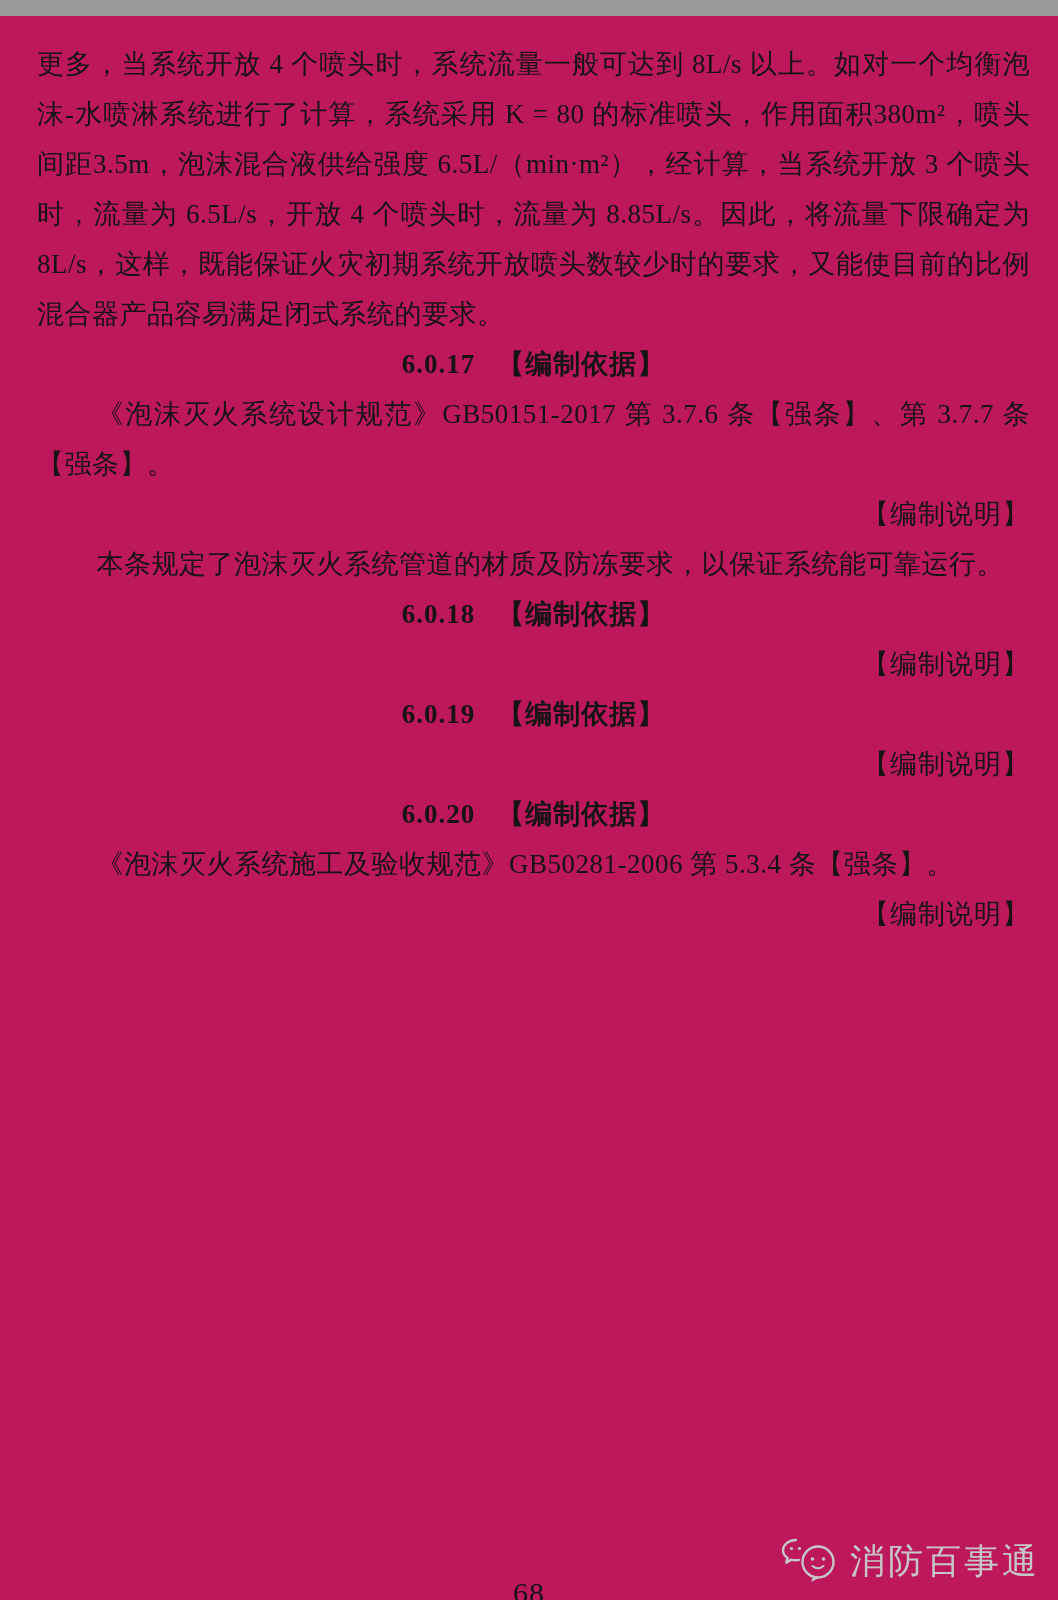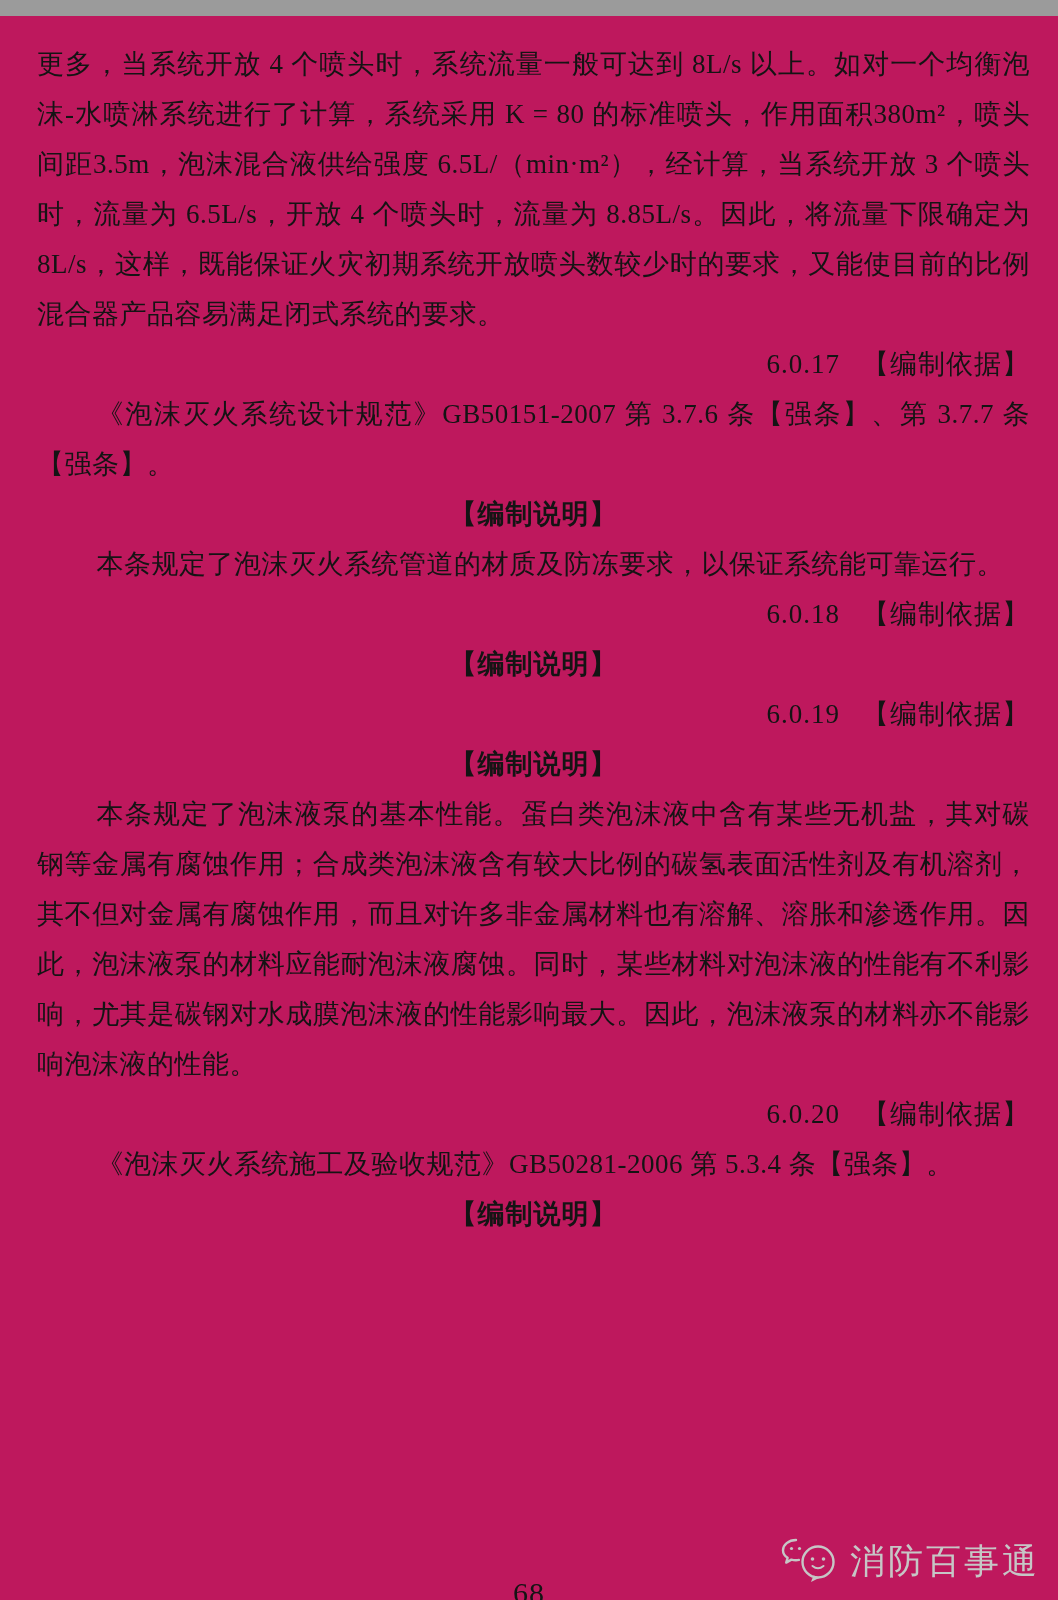--- a/index.html
+++ b/index.html
@@ -18,24 +18,24 @@
     font-size:27px;
     line-height:50px;
     text-align:justify;
     letter-spacing:0.5px;
   }
   .content p, .content h2, .content h3{
     margin:0;padding:0;font-size:inherit;line-height:inherit;
   }
   .para{text-indent:0;}
   .ref{text-indent:2.2em;}
-  .heading{font-weight:normal;text-align:right;}
+  .heading{font-weight:bold;text-align:center;}
   .heading .sec-num{letter-spacing:1px;}
   .heading .sec-label{margin-left:22px;letter-spacing:1px;}
-  .subheading{font-weight:bold;text-align:center;letter-spacing:1px;}
+  .subheading{font-weight:normal;text-align:right;letter-spacing:1px;}
   .watermark{
     position:absolute;
     right:18px;bottom:30px;
     display:flex;align-items:center;gap:8px;
     color:#c6c6c6;
     font-size:35px;
     letter-spacing:3px;
     white-space:nowrap;
     user-select:none;
   }
@@ -53,34 +53,33 @@
 <body>
 
 <div class="page">
   <div class="content">
 
     <p class="para">更多，当系统开放 4 个喷头时，系统流量一般可达到 8L/s 以上。如对一个均衡泡沫-水喷淋系统进行了计算，系统采用 K = 80 的标准喷头，作用面积380m²，喷头间距3.5m，泡沫混合液供给强度 6.5L/（min·m²），经计算，当系统开放 3 个喷头时，流量为 6.5L/s，开放 4 个喷头时，流量为 8.85L/s。因此，将流量下限确定为 8L/s，这样，既能保证火灾初期系统开放喷头数较少时的要求，又能使目前的比例混合器产品容易满足闭式系统的要求。</p>
 
     <h2 class="heading">
       <span class="sec-num">6.0.17</span><span class="sec-label">【编制依据】</span>
     </h2>
-    <p class="ref">《泡沫灭火系统设计规范》GB50151-2007 第 3.7.6 条【强条】、第 3.7.7 条【强条】。</p>
+    <p class="ref">《泡沫灭火系统设计规范》GB50151-2017 第 3.7.6 条【强条】、第 3.7.7 条【强条】。</p>
     <h3 class="subheading">【编制说明】</h3>
     <p class="ref">本条规定了泡沫灭火系统管道的材质及防冻要求，以保证系统能可靠运行。</p>
 
     <h2 class="heading">
       <span class="sec-num">6.0.18</span><span class="sec-label">【编制依据】</span>
     </h2>
     <h3 class="subheading">【编制说明】</h3>
 
     <h2 class="heading">
       <span class="sec-num">6.0.19</span><span class="sec-label">【编制依据】</span>
     </h2>
     <h3 class="subheading">【编制说明】</h3>
-    <p class="ref">本条规定了泡沫液泵的基本性能。蛋白类泡沫液中含有某些无机盐，其对碳钢等金属有腐蚀作用；合成类泡沫液含有较大比例的碳氢表面活性剂及有机溶剂，其不但对金属有腐蚀作用，而且对许多非金属材料也有溶解、溶胀和渗透作用。因此，泡沫液泵的材料应能耐泡沫液腐蚀。同时，某些材料对泡沫液的性能有不利影响，尤其是碳钢对水成膜泡沫液的性能影响最大。因此，泡沫液泵的材料亦不能影响泡沫液的性能。</p>
 
     <h2 class="heading">
       <span class="sec-num">6.0.20</span><span class="sec-label">【编制依据】</span>
     </h2>
     <p class="ref">《泡沫灭火系统施工及验收规范》GB50281-2006 第 5.3.4 条【强条】。</p>
     <h3 class="subheading">【编制说明】</h3>
 
   </div>
 
   <div class="watermark">

